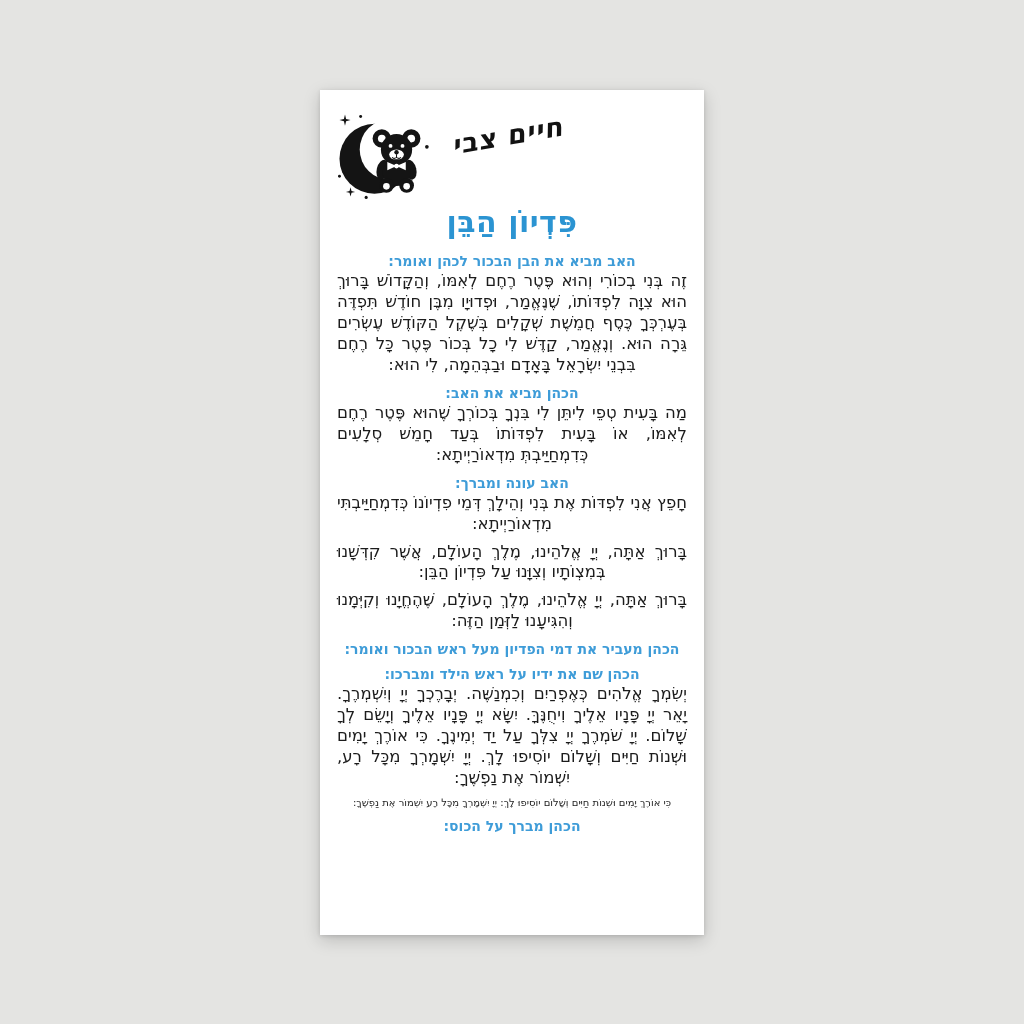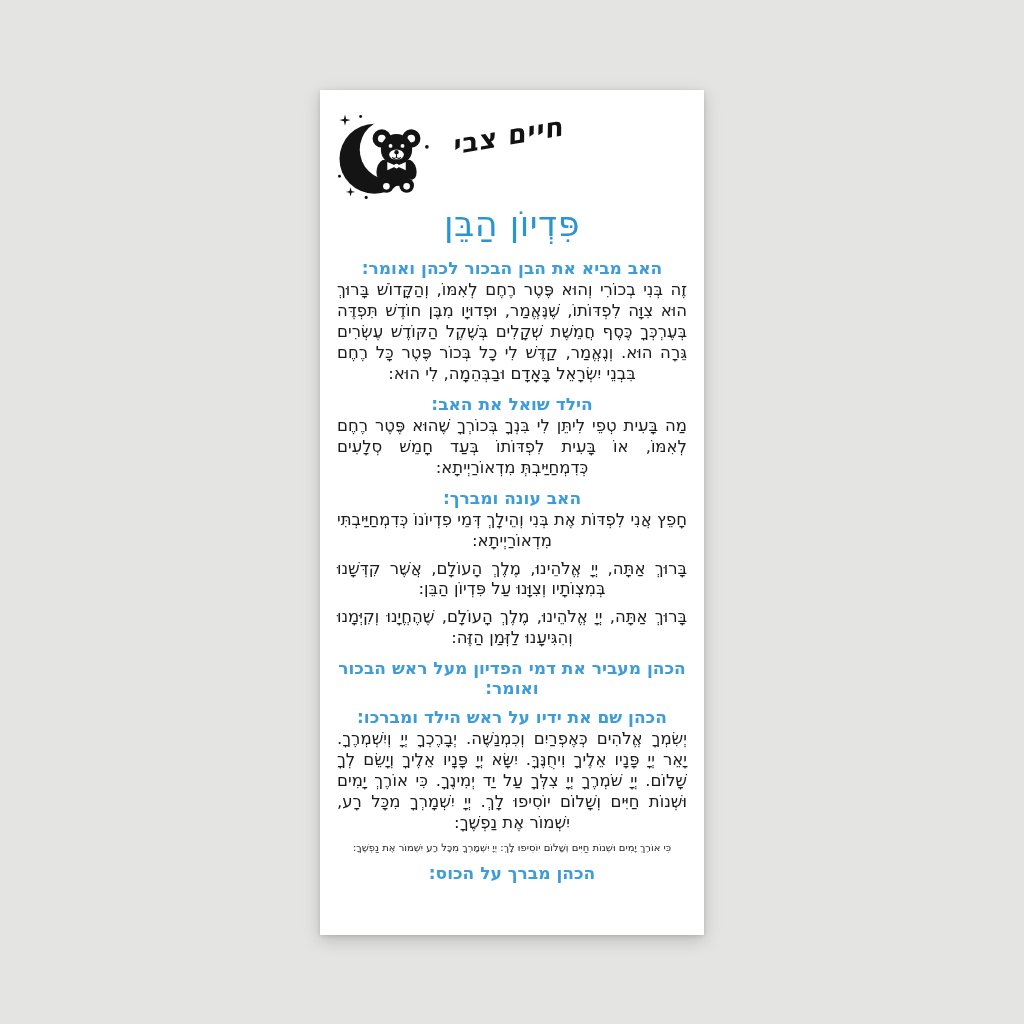--- a/index.html
+++ b/index.html
@@ -34,30 +34,30 @@
     color:#121212;
     letter-spacing:1px;
     transform:rotate(-10deg);
     white-space:nowrap;
   }
   
   .doc-title {
     direction:rtl;
     text-align:center;
     color:#2b94d2;
-    font-size:35px;
-    font-weight:normal;
+    font-size:30px;
+    font-weight:bold;
     margin:2px 0 14px;
     letter-spacing:.5px;
   }
   
   .sections { direction:rtl; }
   .sec-header {
     color:#3e9cd8;
-    font-size:17px;
+    font-size:14px;
     font-weight:bold;
     text-align:center;
     margin:9px 0 2px;
   }
   .sec-para {
     color:#1c1c1c;
     font-size:16.5px;
     line-height:1.27;
     text-align:justify;
     text-align-last:center;
@@ -119,21 +119,21 @@
   </div>
 
   <h1 class="doc-title">פִּדְיוֹן הַבֵּן</h1>
 
   <div class="sections">
       <section>
         <h2 class="sec-header">האב מביא את הבן הבכור לכהן ואומר:</h2>
         <p class="sec-para">זֶה בְּנִי בְכוֹרִי וְהוּא פֶּטֶר רֶחֶם לְאִמּוֹ, וְהַקָּדוֹשׁ בָּרוּךְ הוּא צִוָּה לִפְדּוֹתוֹ, שֶׁנֶּאֱמַר, וּפְדוּיָו מִבֶּן חוֹדֶשׁ תִּפְדֶּה בְּעֶרְכְּךָ כֶּסֶף חֲמֵשֶׁת שְׁקָלִים בְּשֶׁקֶל הַקּוֹדֶשׁ עֶשְׂרִים גֵּרָה הוּא. וְנֶאֱמַר, קַדֶּשׁ לִי כָל בְּכוֹר פֶּטֶר כָּל רֶחֶם בִּבְנֵי יִשְׂרָאֵל בָּאָדָם וּבַבְּהֵמָה, לִי הוּא:</p>
       </section>
       <section>
-        <h2 class="sec-header">הילד שואל את האב:</h2>
+        <h2 class="sec-header">הכהן מביא את האב:</h2>
         <p class="sec-para">מַה בָּעִית טְפֵי לִיתֵּן לִי בִּנְךָ בְּכוֹרְךָ שֶׁהוּא פֶּטֶר רֶחֶם לְאִמּוֹ, אוֹ בָּעִית לִפְדּוֹתוֹ בְּעַד חָמֵשׁ סְלָעִים כְּדִמְחַיַּיבְתְּ מִדְאוֹרַיְיתָא:</p>
       </section>
       <section>
         <h2 class="sec-header">האב עונה ומברך:</h2>
         <p class="sec-para">חָפֵץ אֲנִי לִפְדּוֹת אֶת בְּנִי וְהֵילָךְ דְּמֵי פִדְיוֹנוֹ כְּדִמְחַיַּיבְתִּי מִדְאוֹרַיְיתָא:</p>
         <p class="sec-para">בָּרוּךְ אַתָּה, יְיָ אֱלֹהֵינוּ, מֶלֶךְ הָעוֹלָם, אֲשֶׁר קִדְּשָׁנוּ בְּמִצְוֹתָיו וְצִוָּנוּ עַל פִּדְיוֹן הַבֵּן:</p>
         <p class="sec-para">בָּרוּךְ אַתָּה, יְיָ אֱלֹהֵינוּ, מֶלֶךְ הָעוֹלָם, שֶׁהֶחֱיָנוּ וְקִיְּמָנוּ וְהִגִּיעָנוּ לַזְּמַן הַזֶּה:</p>
       </section>
       <section>
         <h2 class="sec-header">הכהן מעביר את דמי הפדיון מעל ראש הבכור ואומר:</h2>

